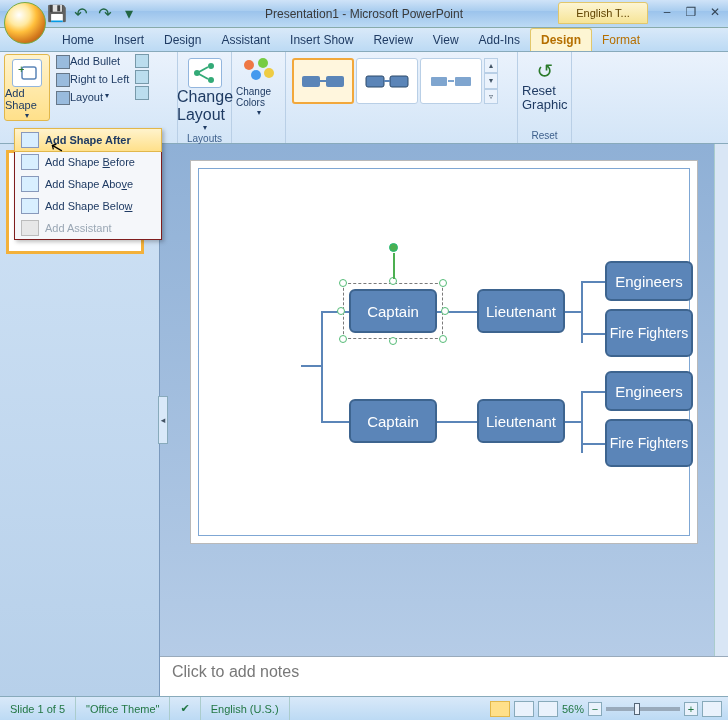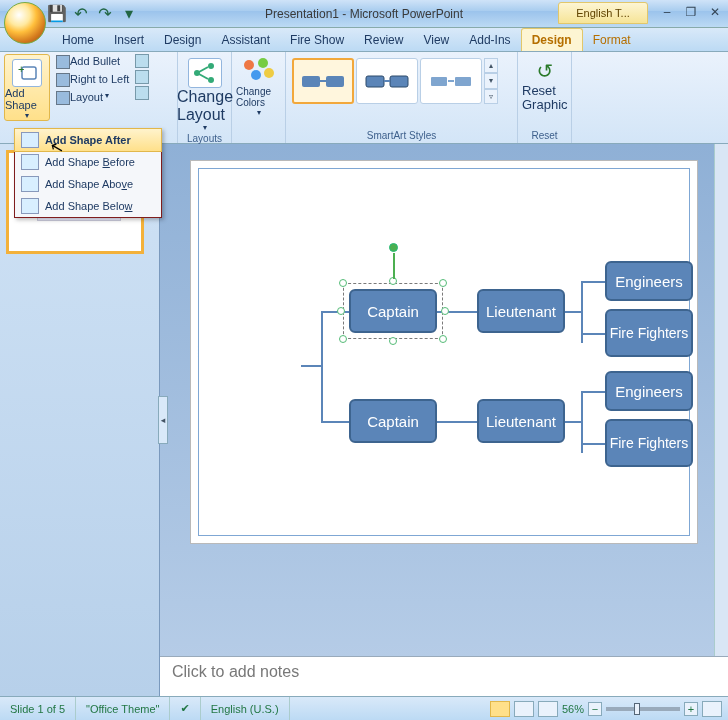--- a/index.html
+++ b/index.html
@@ -158,21 +158,21 @@
     <span>❐</span>
     <span>✕</span>
   </div>
 </div>
 
 <div class="tabs-row">
   <div class="tab">Home</div>
   <div class="tab">Insert</div>
   <div class="tab">Design</div>
   <div class="tab">Assistant</div>
-  <div class="tab">Fire Show</div>
+  <div class="tab">Insert Show</div>
   <div class="tab">Review</div>
   <div class="tab">View</div>
   <div class="tab">Add-Ins</div>
   <div class="tab context">Design</div>
   <div class="tab context2">Format</div>
 </div>
 
 <div class="ribbon-body">
 
   <div class="ribbon-group" style="width:178px;">
@@ -264,21 +264,20 @@
             <rect x="28" y="10" width="18" height="11" fill="#7fa5cf" stroke="#fff" stroke-width="2"></rect>
             <line x1="22" y1="15" x2="28" y2="15" stroke="#7fa5cf" stroke-width="2"></line>
           </svg>
       </div>
       <div class="gallery-scroll">
           <div>▴</div>
           <div>▾</div>
           <div>▿</div>
         </div>
     </div>
-    <div class="group-label">SmartArt Styles</div>
   </div>
 
   <div class="ribbon-group" style="width:54px;">
     <div class="big-btn">
       <div class="reset-icon">↺</div>
       <span style="font-size:13px;line-height:1.1;">Reset Graphic</span>
     </div>
     <div class="group-label">Reset</div>
   </div>
 </div>
@@ -292,20 +291,24 @@
     <span class="dd-icon"></span>
     <span><span>Add Shape </span><span class="u">B</span><span>efore</span></span>
   </div>
   <div class="dd-item">
     <span class="dd-icon"></span>
     <span><span>Add Shape Abo</span><span class="u">v</span><span>e</span></span>
   </div>
   <div class="dd-item">
     <span class="dd-icon"></span>
     <span><span>Add Shape Belo</span><span class="u">w</span><span></span></span>
+  </div>
+  <div class="dd-item disabled">
+    <span class="dd-icon" style="background:#e7e7e7;border-color:#bcbcbc;"></span>
+    <span>Add Assistant</span>
   </div>
 </div>
 <div class="cursor-img">↖</div>
 
 <div class="workspace">
   <div class="slide-panel">
     <div class="slide-thumb"></div>
   </div>
 
   <div class="canvas-area">

